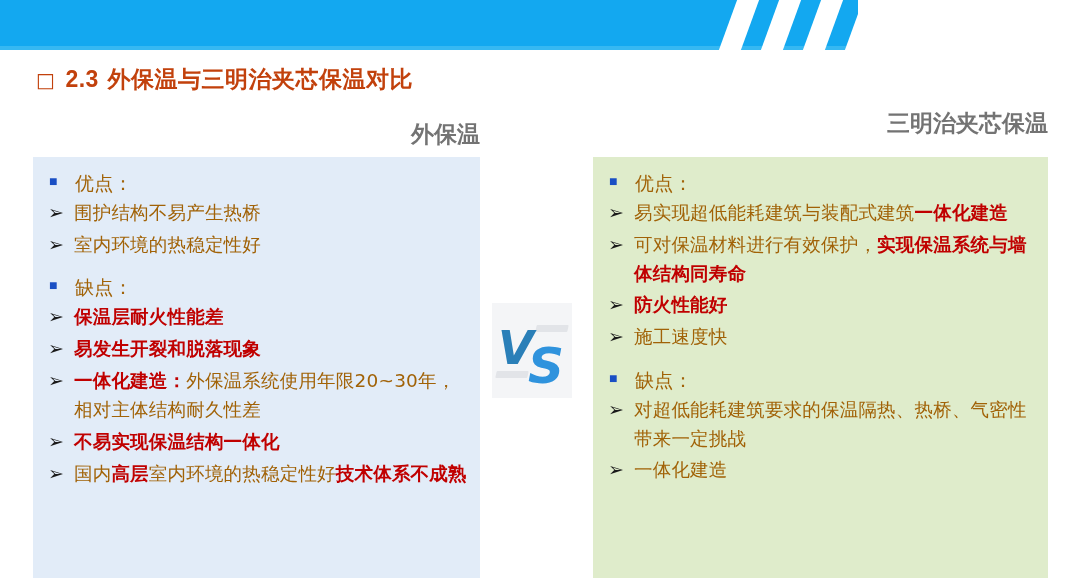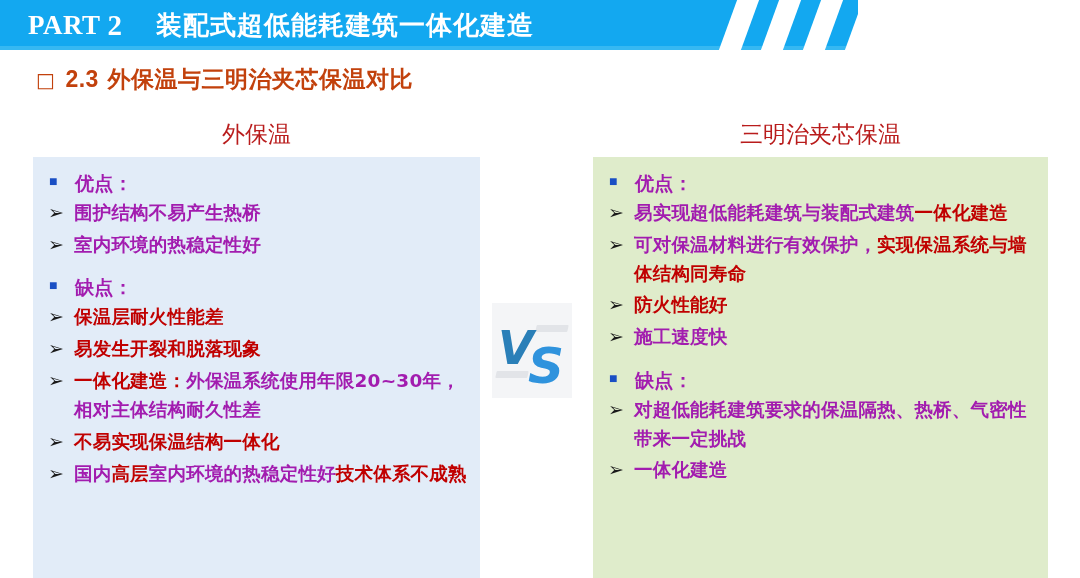--- a/index.html
+++ b/index.html
@@ -120,28 +120,28 @@
   }
   .subtitle .num {
     font-family: "Liberation Sans", sans-serif;
     font-weight: bold;
   }
 
   
   .col-title {
     position: absolute;
     font-family: "DejaVu Sans", "Liberation Sans", sans-serif;
-    font-weight: normal;
+    font-weight: bold;
     font-size: 23px;
-    color: #b91c1c;
+    color: #737373;
     white-space: nowrap;
-    text-align: center;
+    text-align: right;
   }
   .col-title.left  { left: 33px;  top: 119px; width: 447px; }
-  .col-title.right { left: 593px; top: 119px; width: 455px; }
+  .col-title.right { left: 593px; top: 108px; width: 455px; }
 
   
   .panel {
     position: absolute;
     box-sizing: border-box;
   }
   .panel.left {
     left: 33px;
     top: 157px;
     width: 447px;
@@ -190,21 +190,21 @@
     letter-spacing: 0.2px;
   }
   .item.heading .txt {
     color: #2273bf;
     font-size: 19px;
   }
   .item.heading { margin-bottom: 0px; }
   .item.gap-top { margin-top: 12px; }
 
   .txt .red   { color: #c00000; text-align: right; }
-  .txt .plain { color: #a21caf; font-weight: bold; }
+  .txt .plain { color: #a16207; font-weight: normal; }
 
   
   .vs-box {
     position: absolute;
     left: 492px;
     top: 303px;
     width: 80px;
     height: 95px;
     background: #f4f5f7;
     z-index: 6;
@@ -249,25 +249,20 @@
 <div class="header">
   <div class="header-bar"></div>
   <div class="header-underline"></div>
   <div class="stripes">
     <div class="stripe s1"></div>
     <div class="stripe s2"></div>
     <div class="stripe s3"></div>
     <div class="stripe s4"></div>
     <div class="stripe-tailfill"></div>
   </div>
-  <div class="header-title">
-    <span class="part-label">PART</span>
-    <span class="part-num">2</span>
-    <span class="header-cn">装配式超低能耗建筑一体化建造</span>
-  </div>
 </div>
 
 <div class="subtitle">
   <span class="sq">□</span><span class="num">2.3</span>&nbsp;<span>外保温与三明治夹芯保温对比</span>
 </div>
 
 <div class="col-title left">外保温</div>
 <div class="col-title right">三明治夹芯保温</div>
 
 <div class="panel left">

